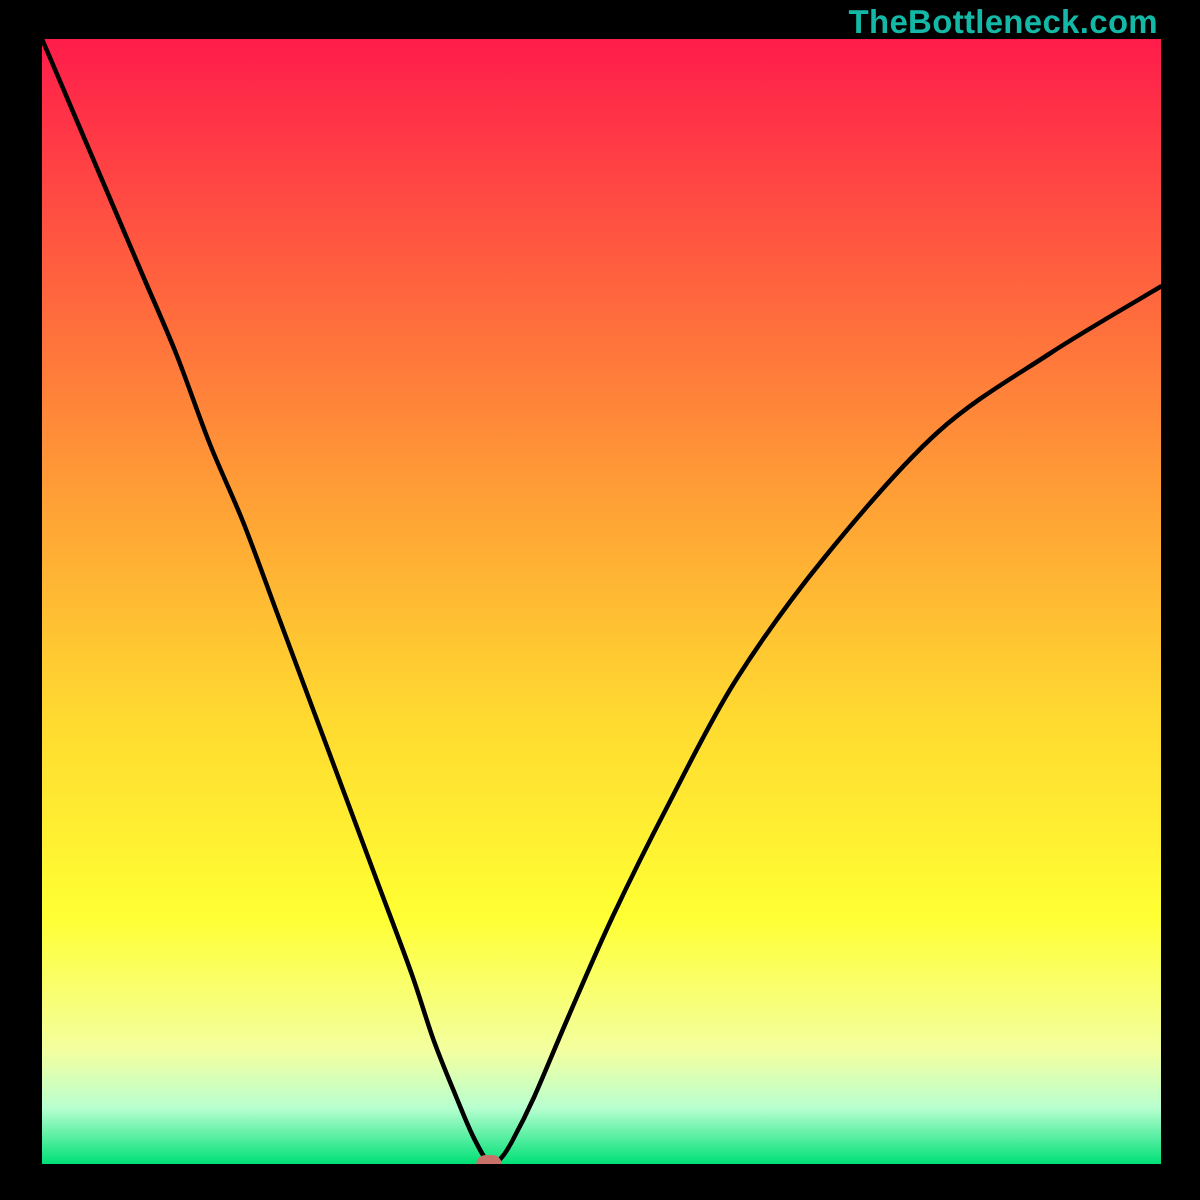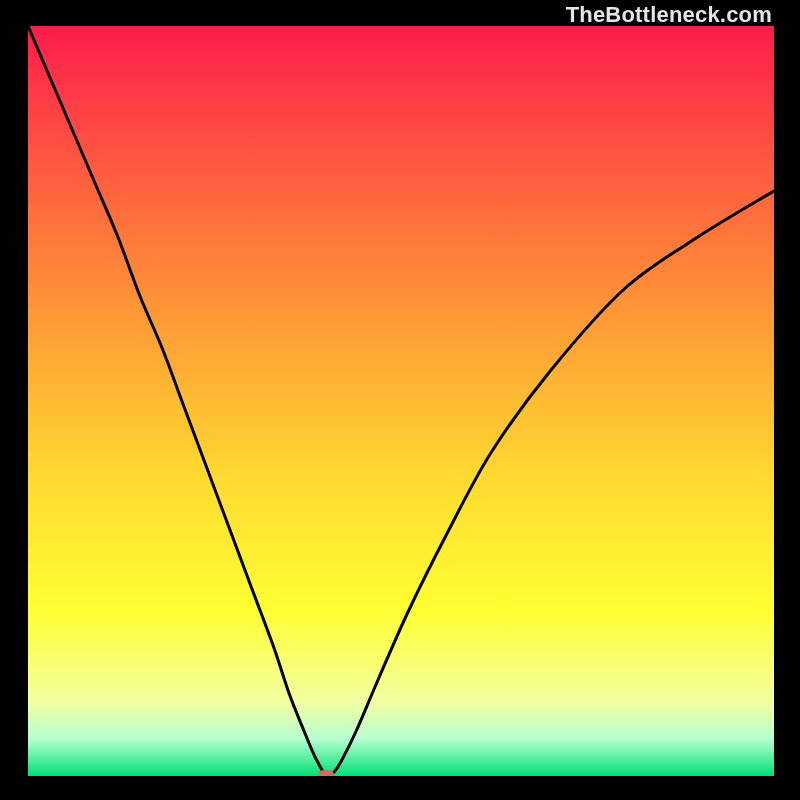--- a/index.html
+++ b/index.html
@@ -26,21 +26,21 @@
     height: 750px;
     overflow: hidden;
   }
   .watermark {
     position: absolute;
     top: 2px;
     right: 28px;
     font-family: Arial, Helvetica, sans-serif;
     font-size: 22px;
     font-weight: 600;
-    color: #e5e5e5;
+    color: #14b8a6;
     letter-spacing: 0.2px;
   }
   .marker {
     position: absolute;
     width: 17px;
     height: 12px;
     border-radius: 6px;
     background: #c77168;
     transform: translate(-50%, -50%);
   }

